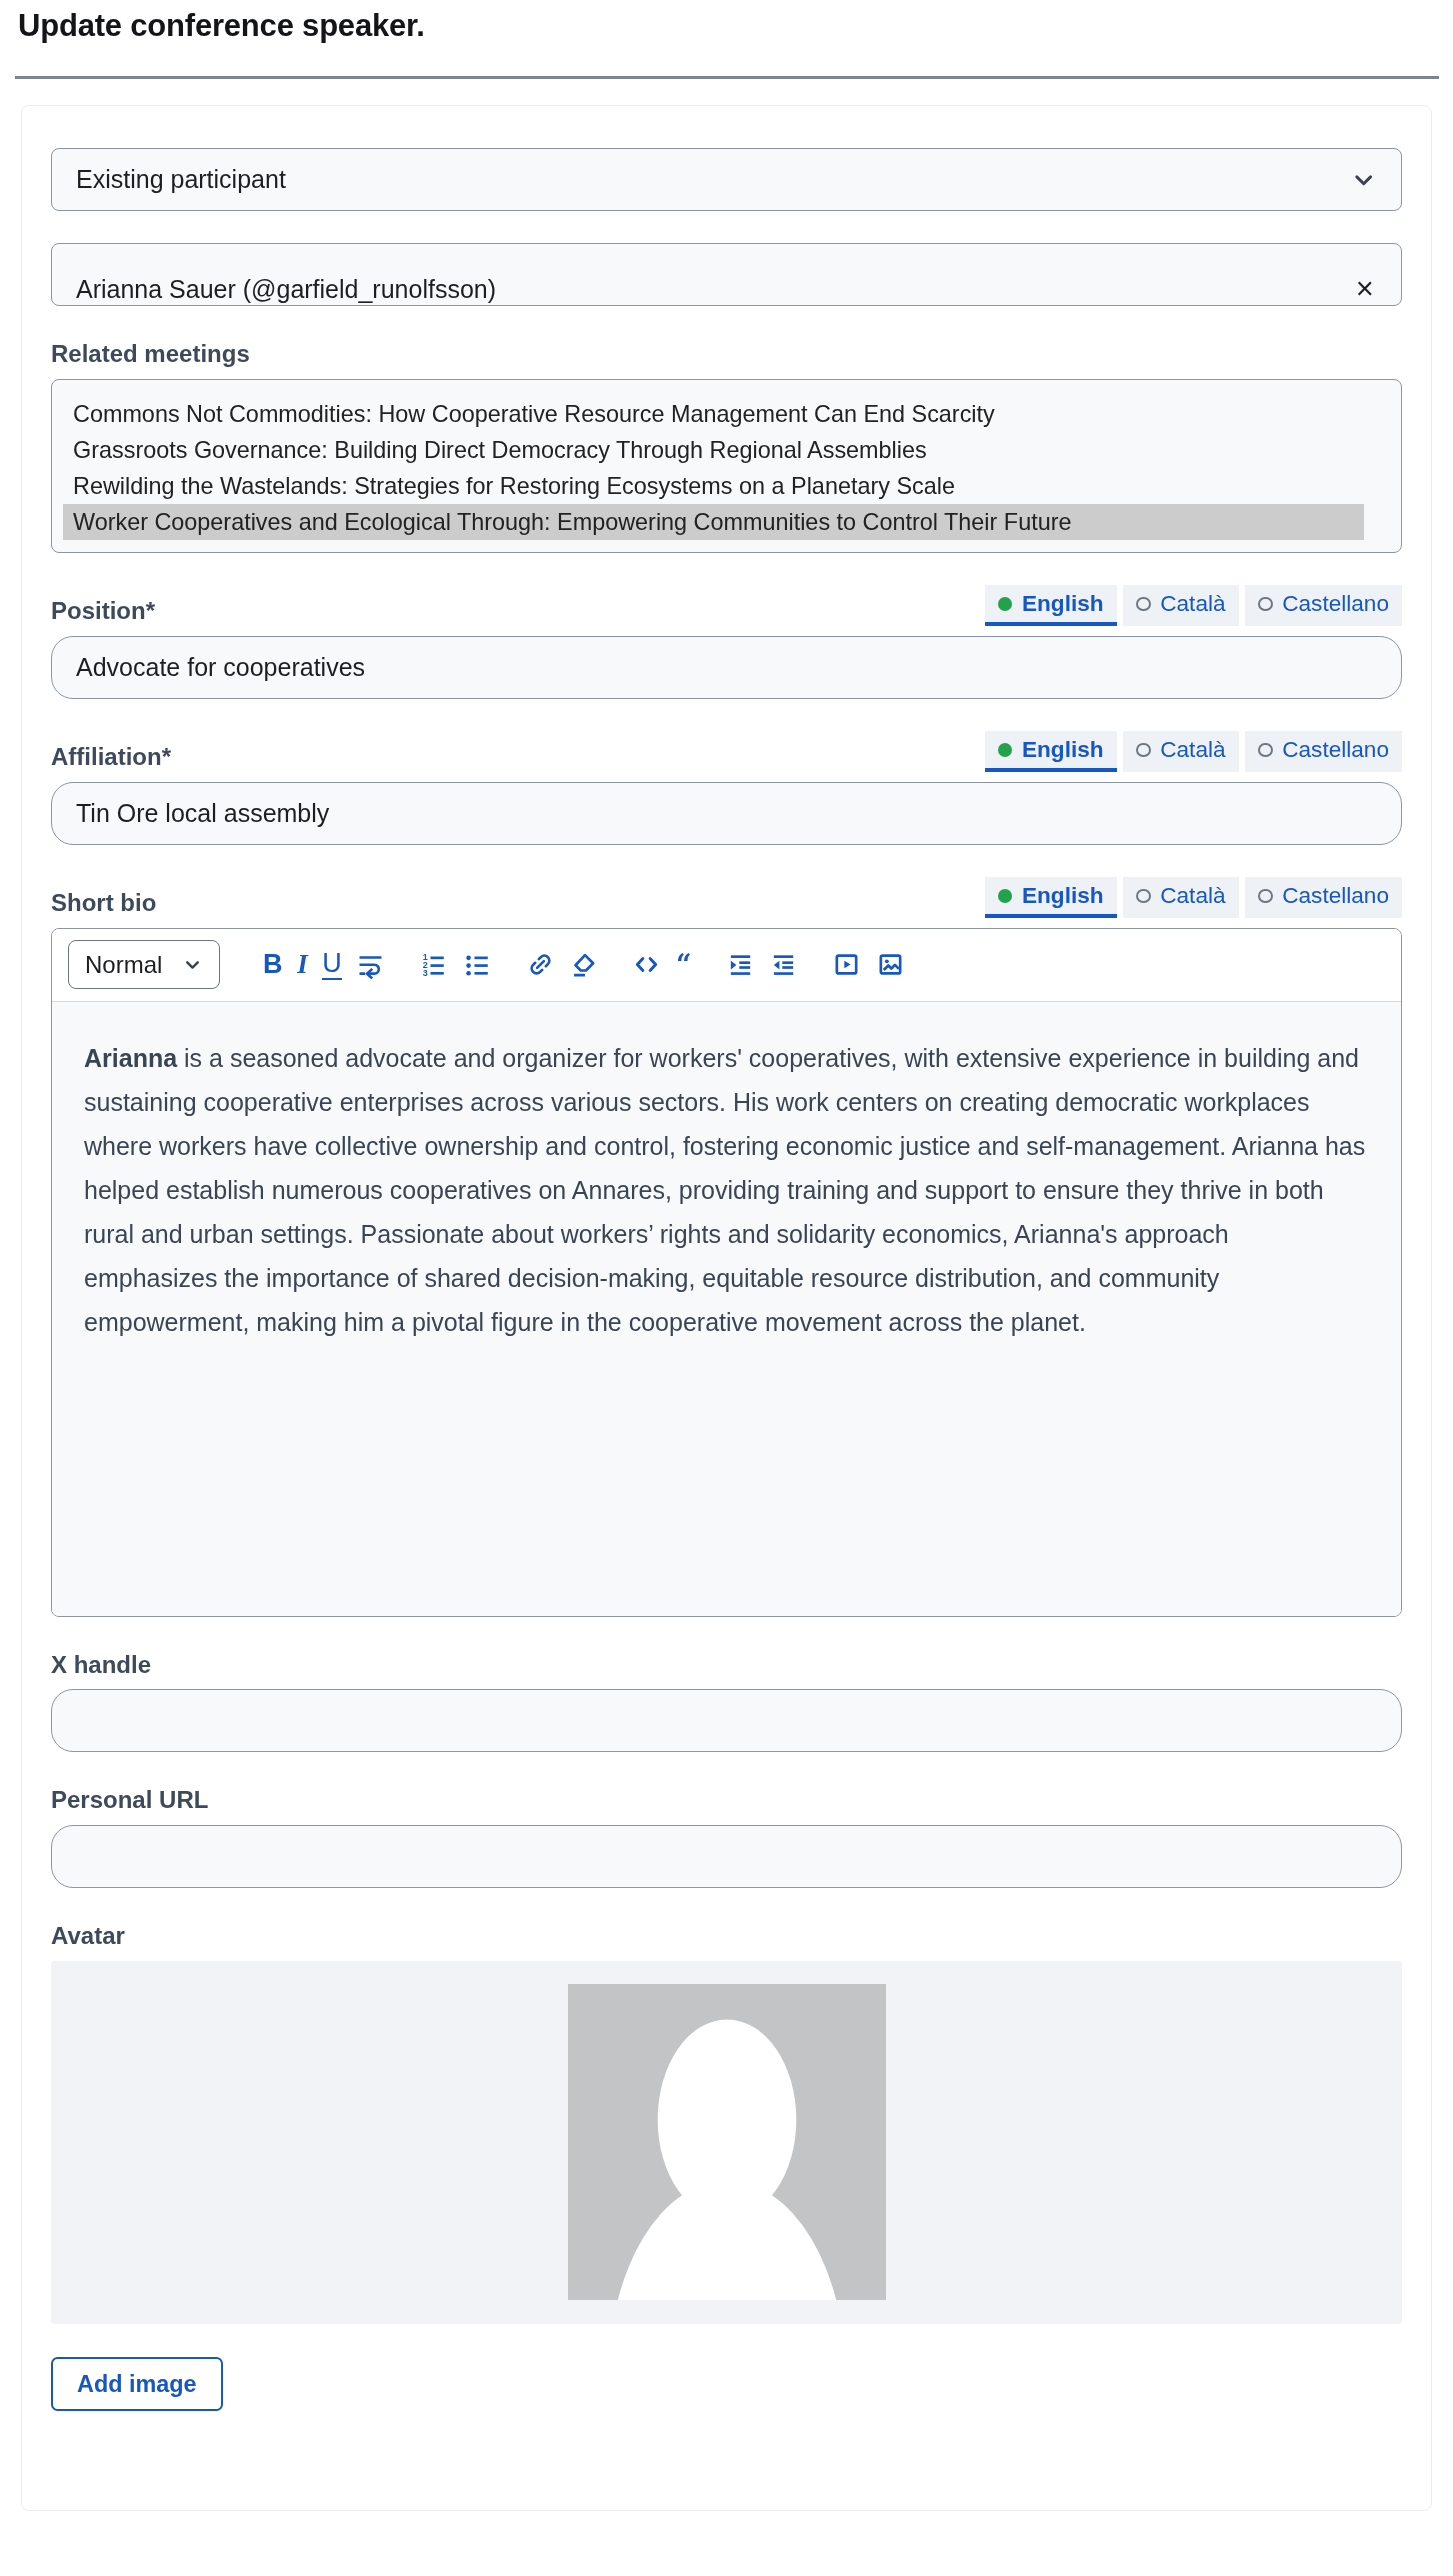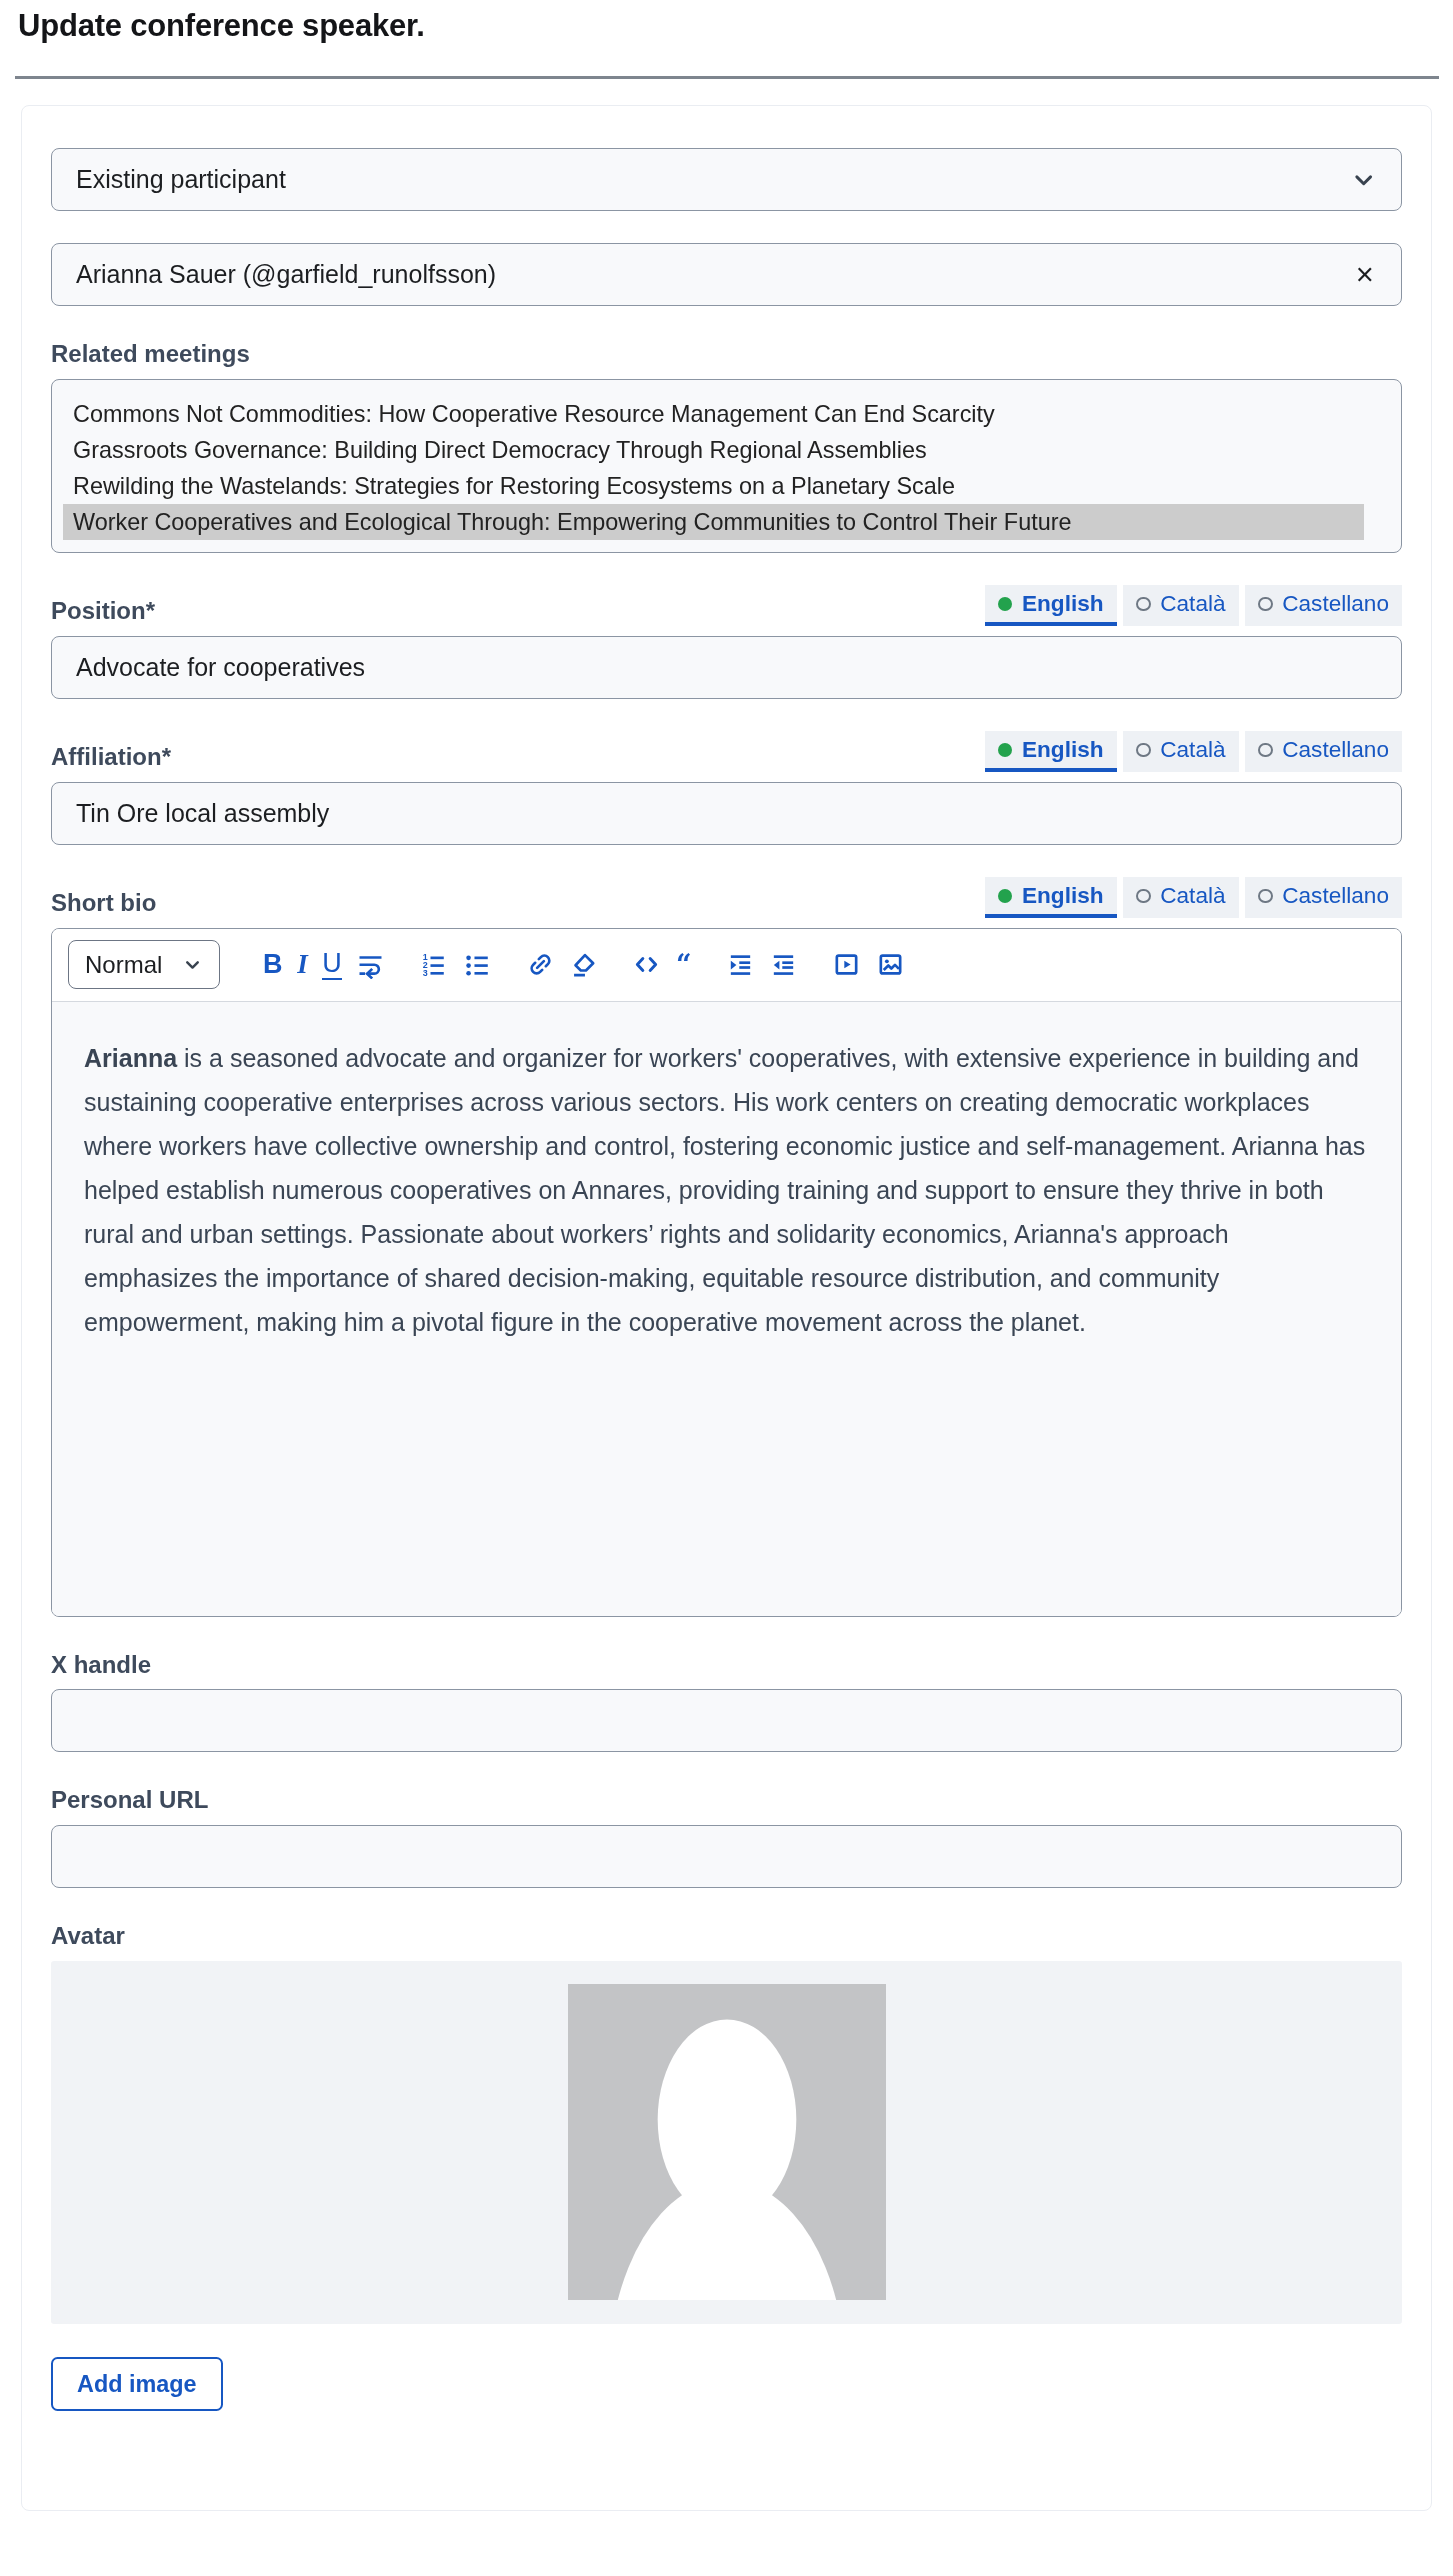--- a/index.html
+++ b/index.html
@@ -24,25 +24,25 @@
   .page-title{font-size:31px;font-weight:700;color:#141518;padding:8px 0 0 18px;letter-spacing:-0.2px;}
   .title-rule{margin:32px 14.5px 0 14.5px;border:none;border-top:3.2px solid var(--hr);}
   .card{margin:26px 21px 0 21px;border:1.6px solid var(--card-border);border-radius:8px;
     padding:42px 29px 40px 29px;min-height:2406px;background:#fff;}
   .field{margin-bottom:32px;}
   .f-label{display:block;font-size:24px;font-weight:700;color:var(--label);line-height:31px;margin-bottom:9.7px;}
   
   .box{width:100%;height:63px;border:1.6px solid var(--input-border);border-radius:8px;
     background:var(--input-bg);font-size:25px;color:#1c1e21;padding:1px 24px;
     display:flex;align-items:center;}
-  input.box{outline:none;font-family:inherit;}
+  input.box{outline:none;font-family:inherit;border-radius:22px;}
   .select-box{justify-content:space-between;cursor:pointer;}
   .chev{flex:0 0 auto;}
   
-  .user-box{justify-content:space-between;}
+  .user-box{justify-content:space-between;align-items:flex-end;}
   .clear-btn{background:none;border:none;font-size:31px;line-height:1;color:#1c1e21;cursor:pointer;padding:0 3.2px;font-family:inherit;}
   
   .listbox{width:100%;height:174px;border:1.6px solid var(--input-border);border-radius:8px;
     background:var(--input-bg);padding-top:16px;overflow:hidden;}
   .opt{height:36px;line-height:36px;font-size:23.4px;color:#222;padding-left:21px;
     white-space:nowrap;overflow:hidden;cursor:default;}
   .opt.selected{background:var(--sel-bg);margin-left:11.3px;margin-right:37px;padding-left:9.7px;}
   
   .label-row{display:flex;justify-content:space-between;align-items:flex-end;margin-bottom:9.7px;}
   .label-row .f-label{margin-bottom:0;}

